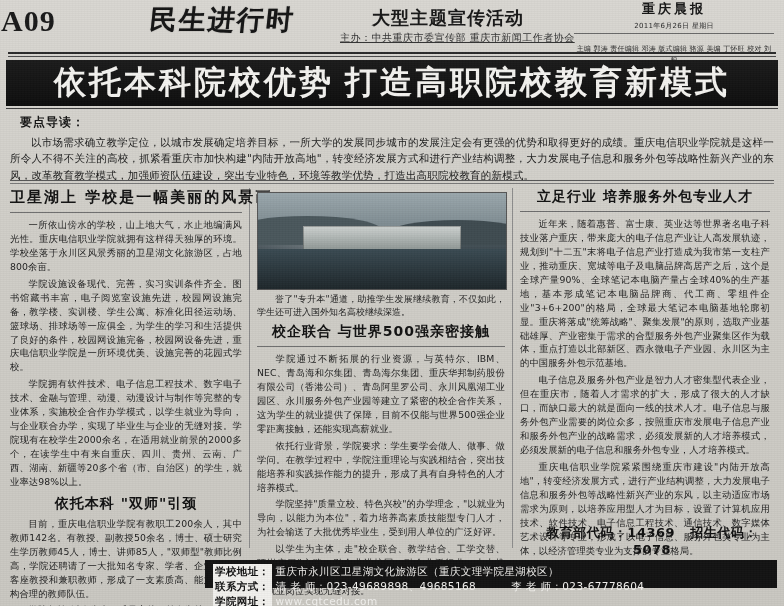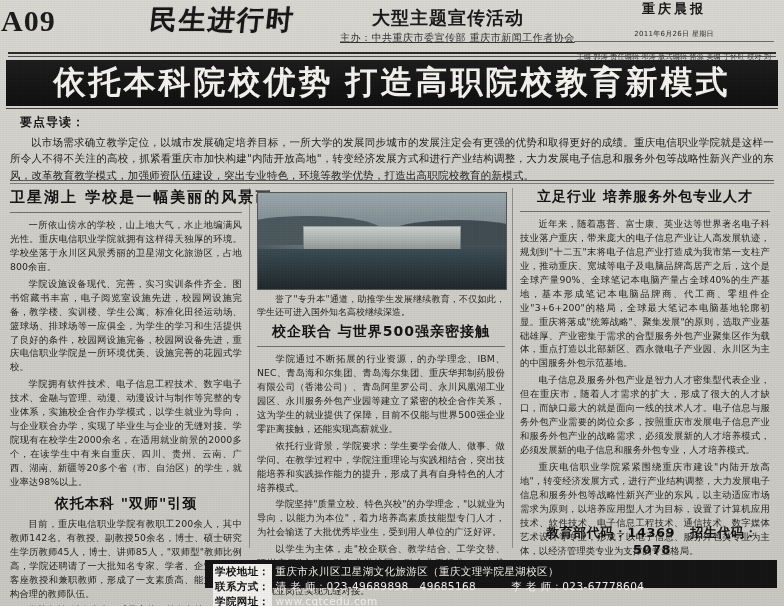--- a/index.html
+++ b/index.html
@@ -52,21 +52,21 @@
     font-size:10px;color:#333;letter-spacing:.5px;white-space:nowrap;text-decoration:underline;
   }
   .issueline{
     position:absolute;right:10px;top:0px;width:200px;text-align:center;
   }
   .papername{
     font-size:13px;font-weight:bold;letter-spacing:3px;color:#161616;
     font-family:"DejaVu Serif","Liberation Serif",serif;
   }
   .issuedate{
-    font-size:7px;color:#2a2a2a;margin-top:11px;letter-spacing:.3px;
+    font-size:7px;color:#2a2a2a;margin-top:3px;letter-spacing:.3px;
     border-bottom:1px solid #6a6a6a;padding-bottom:2px;
   }
   .credits{
     font-size:7px;color:#2c2c2c;margin-top:10px;line-height:1.5;letter-spacing:.2px;
   }
   .mastrule{
     position:absolute;left:8px;right:8px;top:52px;height:0;
     border-top:2px solid #2b2b2b;
   }
   .mastrule2{
@@ -74,21 +74,21 @@
     border-top:1px solid #4a4a4a;
   }
   
   .headband{
     position:absolute;left:6px;top:60px;width:772px;height:46px;
     background:linear-gradient(180deg,#1b1b1b,#0e0e0e);
     display:flex;align-items:center;justify-content:center;
   }
   .headband .htext{
     color:#f2f1ee;font-size:32px;font-weight:bold;letter-spacing:3px;
-    font-family:Liberation Sans, sans-serif;
+    font-family:Liberation Serif, serif;
     white-space:nowrap;
   }
   .headrule{
     position:absolute;left:6px;top:108px;width:772px;border-top:1px solid #3d3d3d;
   }
   
   .lead{
     position:absolute;left:10px;top:114px;width:764px;height:60px;
   }
   .lead-title{
@@ -225,21 +225,21 @@
       <div class="photo">
         <div class="sky"></div>
           <div class="hill"></div>
           <div class="hill2"></div>
         <div class="bldg"></div>
           <div class="water"></div>
       </div>
       <p class="caption">誉了"专升本"通道，助推学生发展继续教育，不仅如此，学生还可进入国外知名高校继续深造。</p>
       <div class="sechead small">校企联合 与世界500强亲密接触</div>
       <div class="underline"></div>
-      <p class="para">学院通过不断拓展的行业资源，的办学理念、IBM、NEC、青岛海和尔集团、青岛海尔集团、重庆华邦制药股份有限公司（香港公司）、青岛阿里罗公司、永川风凰湖工业园区、永川服务外包产业园等建立了紧密的校企合作关系，这为学生的就业提供了保障，目前不仅能与世界500强企业零距离接触，还能实现高薪就业。</p>
+      <p class="para">学院通过不断拓展的行业资源，与英特尔、IBM、NEC、青岛海和尔集团、青岛海尔集团、重庆华邦制药股份有限公司（香港公司）、青岛阿里罗公司、永川风凰湖工业园区、永川服务外包产业园等建立了紧密的校企合作关系，这为学生的就业提供了保障，目前不仅能与世界500强企业零距离接触，还能实现高薪就业。</p>
       <p class="para">依托行业背景，学院要求：学生要学会做人、做事、做学问。在教学过程中，学院注重理论与实践相结合，突出技能培养和实践操作能力的提升，形成了具有自身特色的人才培养模式。</p>
       <p class="para">学院坚持"质量立校、特色兴校"的办学理念，"以就业为导向，以能力为本位"，着力培养高素质技能型专门人才，为社会输送了大批优秀毕业生，受到用人单位的广泛好评。</p>
       <p class="para">以学生为主体，走"校企联合、教学结合、工学交替、顶岗实习"之路，引企业进校园，融企业于行业，大力推行"项目制"学习、"订单式"培养，让学生所学的知识和技能与就业岗位实现无缝对接。</p>
     </div>
 
     <div class="vrule"></div>
 
     <div class="col c3">
       <div class="sechead small">立足行业  培养服务外包专业人才</div>
       <div class="underline"></div>

